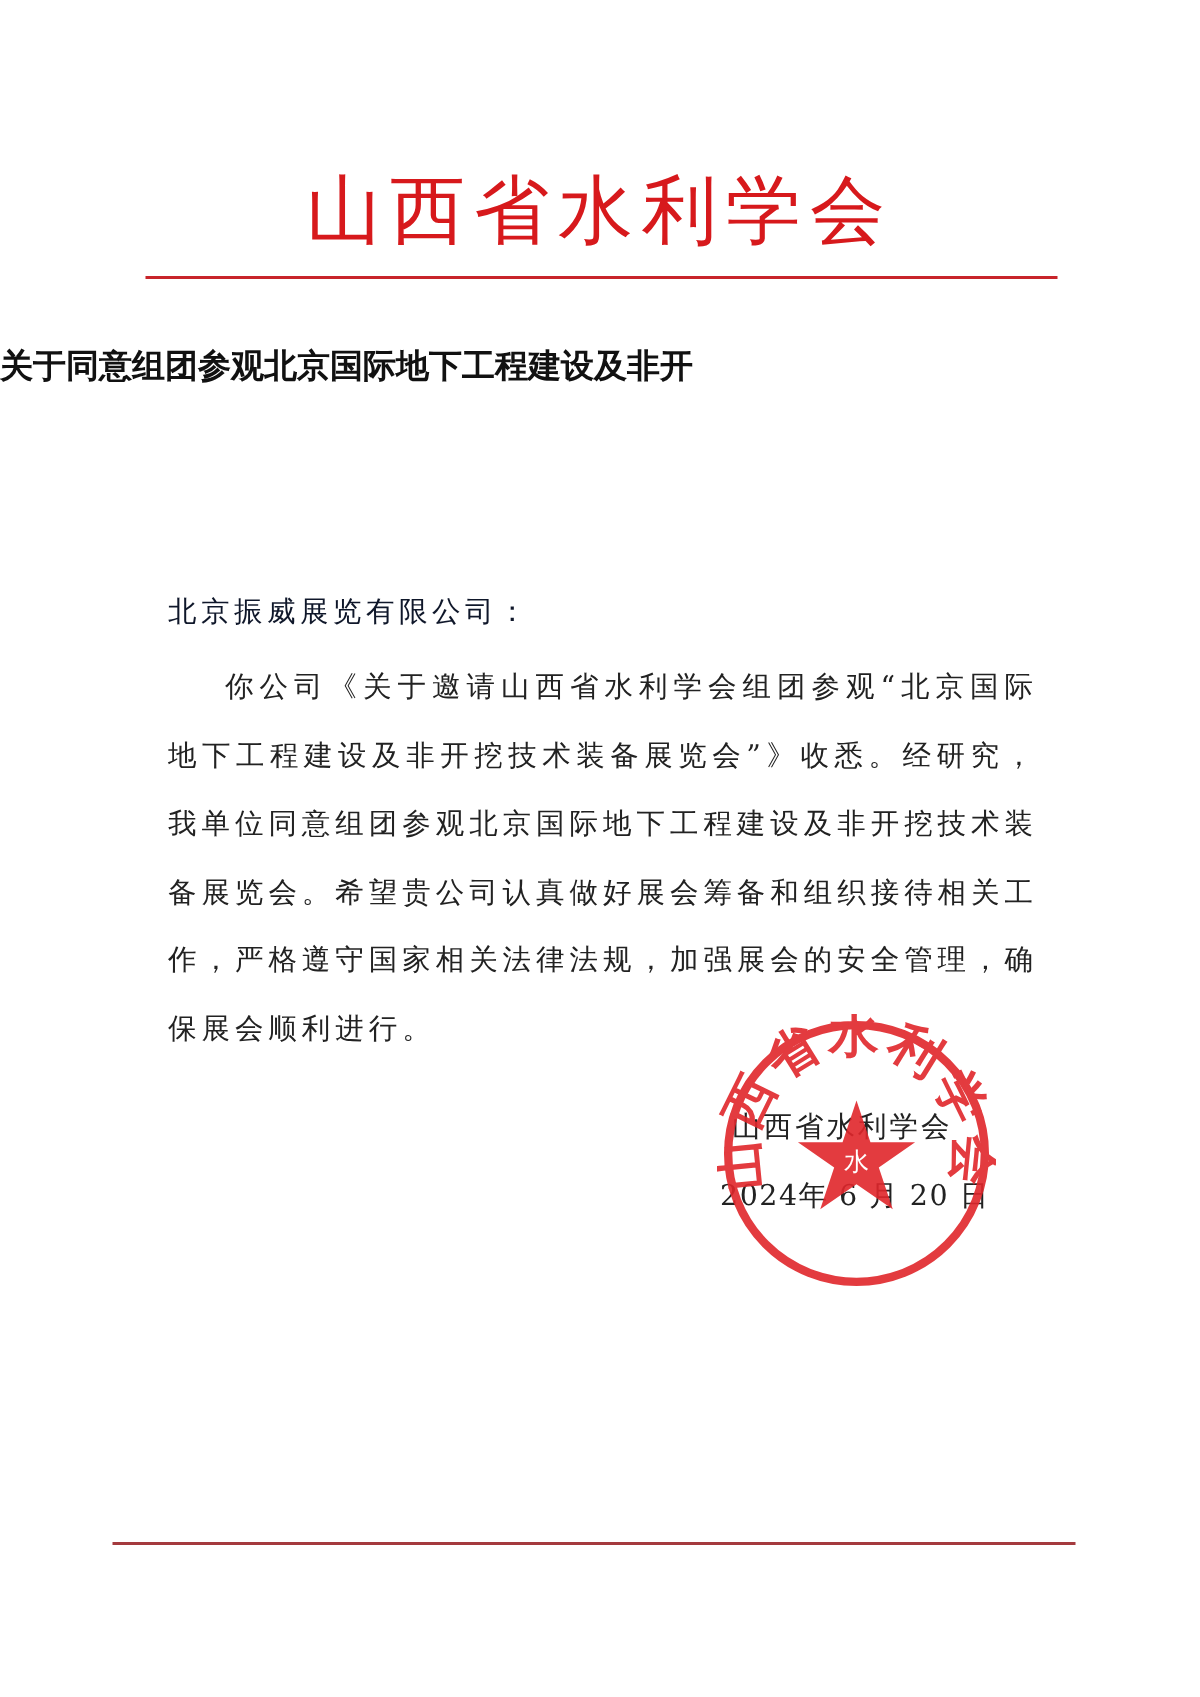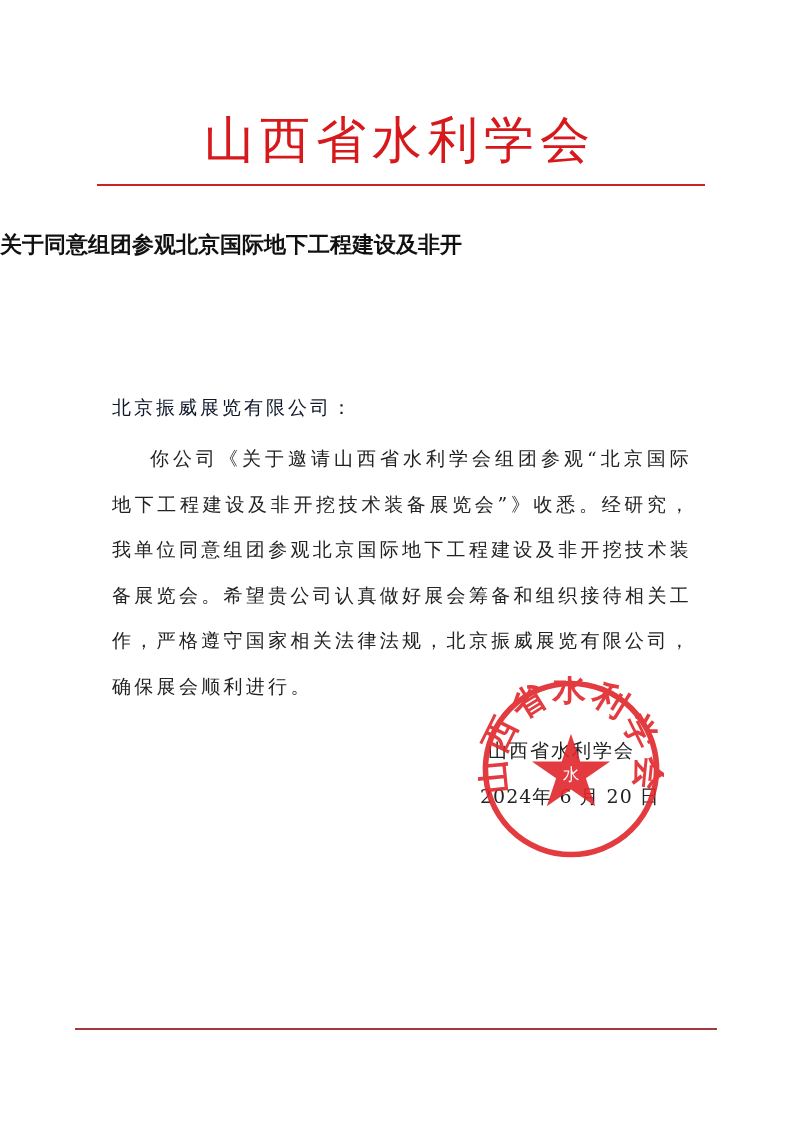--- a/index.html
+++ b/index.html
@@ -28,21 +28,21 @@
 <div class="header-title">山西省水利学会</div>
 <div class="rule rule-top"></div>
 
 <div class="doc-title">
   <div>关于同意组团参观北京国际地下工程建设及非开</div>
 </div>
 
 <div class="recipient">北京振威展览有限公司：</div>
 
 <div class="body-text">
-  <p>你公司《关于邀请山西省水利学会组团参观“北京国际地下工程建设及非开挖技术装备展览会”》收悉。经研究，我单位同意组团参观北京国际地下工程建设及非开挖技术装备展览会。希望贵公司认真做好展会筹备和组织接待相关工作，严格遵守国家相关法律法规，北京振威展览有限公司，确保展会顺利进行。</p>
+  <p>你公司《关于邀请山西省水利学会组团参观“北京国际地下工程建设及非开挖技术装备展览会”》收悉。经研究，我单位同意组团参观北京国际地下工程建设及非开挖技术装备展览会。希望贵公司认真做好展会筹备和组织接待相关工作，严格遵守国家相关法律法规，加强展会的安全管理，确保展会顺利进行。</p>
 </div>
 
 <div class="sign-org">山西省水利学会</div>
 <div class="sign-date">2024年 6 月 20 日</div>
 
 <svg class="seal" viewBox="0 0 200 200" style="opacity:0.9">
   <defs>
     <path id="sealArc" d="M 32 122 A 72 72 0 1 1 168 122"></path>
   </defs>
   <circle cx="100" cy="100" r="92" fill="none" stroke="#e0262b" stroke-width="6"></circle>

